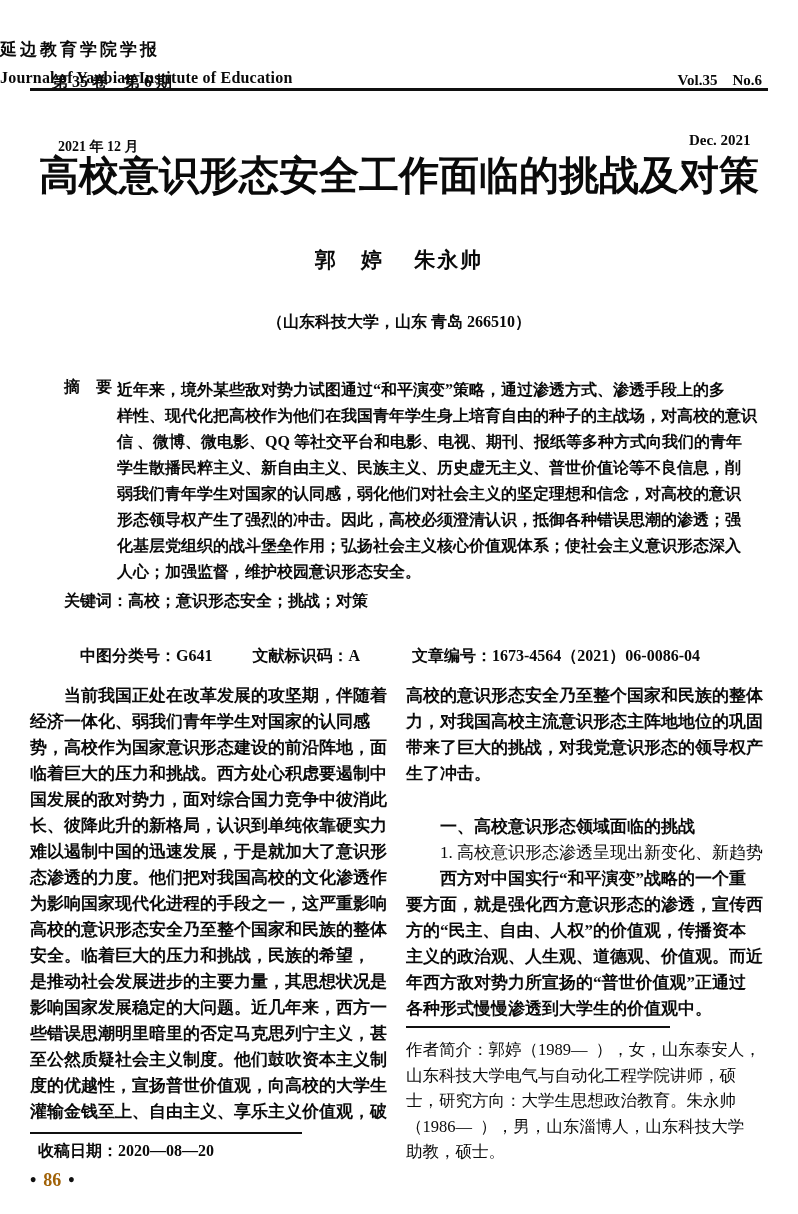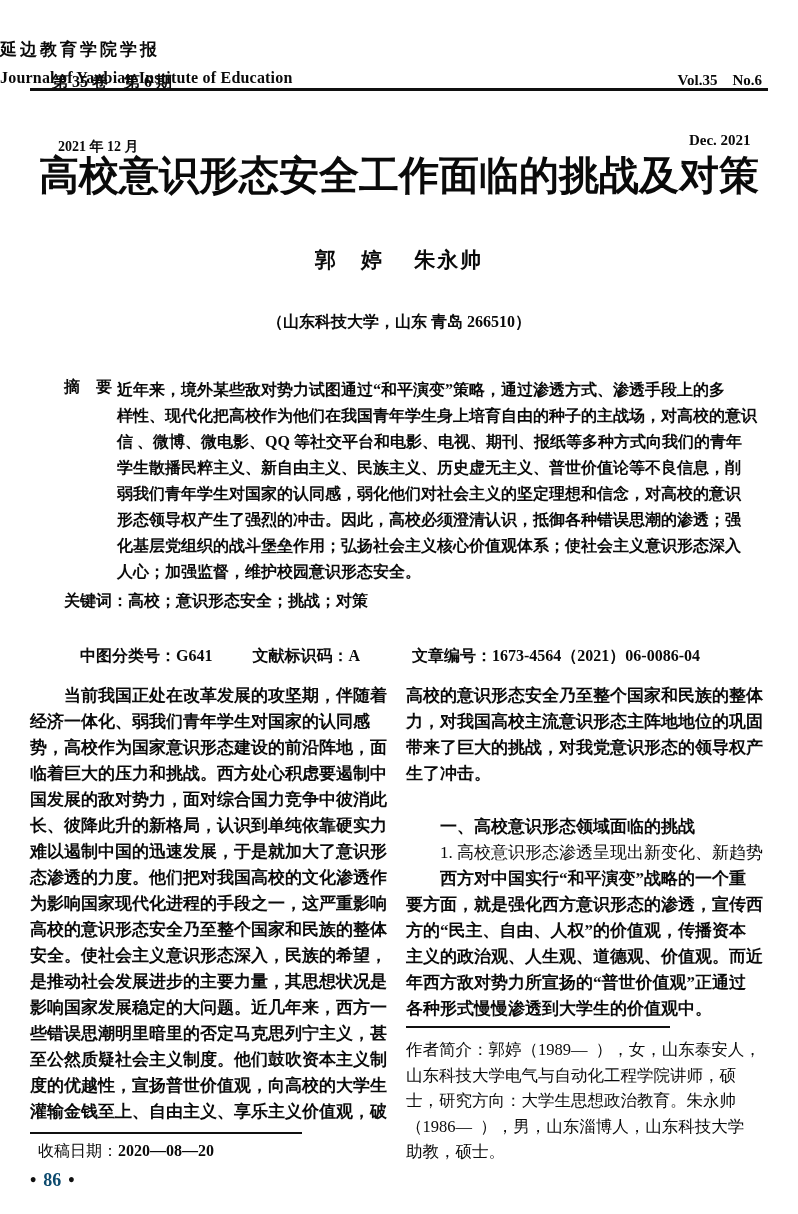--- a/index.html
+++ b/index.html
@@ -48,29 +48,29 @@
   .col .tline { font-size: 17px; font-weight: 700; line-height: 26px; white-space: pre; }
   .col-left { left: 30px; }
   .col-right { left: 406px; }
   .sec-heading { margin-top: 27px; font-size: 17px; font-weight: 900; line-height: 26px; white-space: pre; }
   .sub-heading { font-size: 17px; font-weight: 400; line-height: 26px; white-space: pre; }
 
   
   .fn-rule-left  { left: 30px;  top: 1132px; width: 272px; height: 2px; background: #101010; }
   .fn-rule-right { left: 406px; top: 1026px; width: 264px; height: 2px; background: #101010; }
   .received { left: 38px; top: 1141px; font-size: 16px; white-space: pre; }
-  .received .lbl { font-weight: 400; }
+  .received .lbl { font-weight: 700; }
   .received .val { font-weight: 700; }
   .bio { left: 406px; top: 1037px; width: 372px; }
   .bio .tline { font-size: 16.5px; font-weight: 400; line-height: 25.5px; white-space: pre; }
 
   
   .pageno { left: 30px; top: 1170px; font-size: 18px; font-weight: 700; white-space: pre; }
   .pageno .dot { color: #101010; }
-  .pageno .num { color: #0c4a6e; padding: 0 7px; }
+  .pageno .num { color: #a16207; padding: 0 7px; }
 </style>
 </head>
 <body>
 
 <div class="page">
 
   <div class="abs hdr-left">
     <div class="l1">第 35 卷　第 6 期</div>
     <div class="l2">2021 年 12 月</div>
   </div>
@@ -112,21 +112,21 @@
       <div class="tline">　　当前我国正处在改革发展的攻坚期，伴随着</div>
       <div class="tline">经济一体化、弱我们青年学生对国家的认同感</div>
       <div class="tline">势，高校作为国家意识形态建设的前沿阵地，面</div>
       <div class="tline">临着巨大的压力和挑战。西方处心积虑要遏制中</div>
       <div class="tline">国发展的敌对势力，面对综合国力竞争中彼消此</div>
       <div class="tline">长、彼降此升的新格局，认识到单纯依靠硬实力</div>
       <div class="tline">难以遏制中国的迅速发展，于是就加大了意识形</div>
       <div class="tline">态渗透的力度。他们把对我国高校的文化渗透作</div>
       <div class="tline">为影响国家现代化进程的手段之一，这严重影响</div>
       <div class="tline">高校的意识形态安全乃至整个国家和民族的整体</div>
-      <div class="tline">安全。使社会主义意识形态深入，民族的希望，</div>
+      <div class="tline">安全。临着巨大的压力和挑战，民族的希望，</div>
       <div class="tline">是推动社会发展进步的主要力量，其思想状况是</div>
       <div class="tline">影响国家发展稳定的大问题。近几年来，西方一</div>
       <div class="tline">些错误思潮明里暗里的否定马克思列宁主义，甚</div>
       <div class="tline">至公然质疑社会主义制度。他们鼓吹资本主义制</div>
       <div class="tline">度的优越性，宣扬普世价值观，向高校的大学生</div>
       <div class="tline">灌输金钱至上、自由主义、享乐主义价值观，破</div>
     </div>
 
   <div class="abs col col-right">
     <div>

